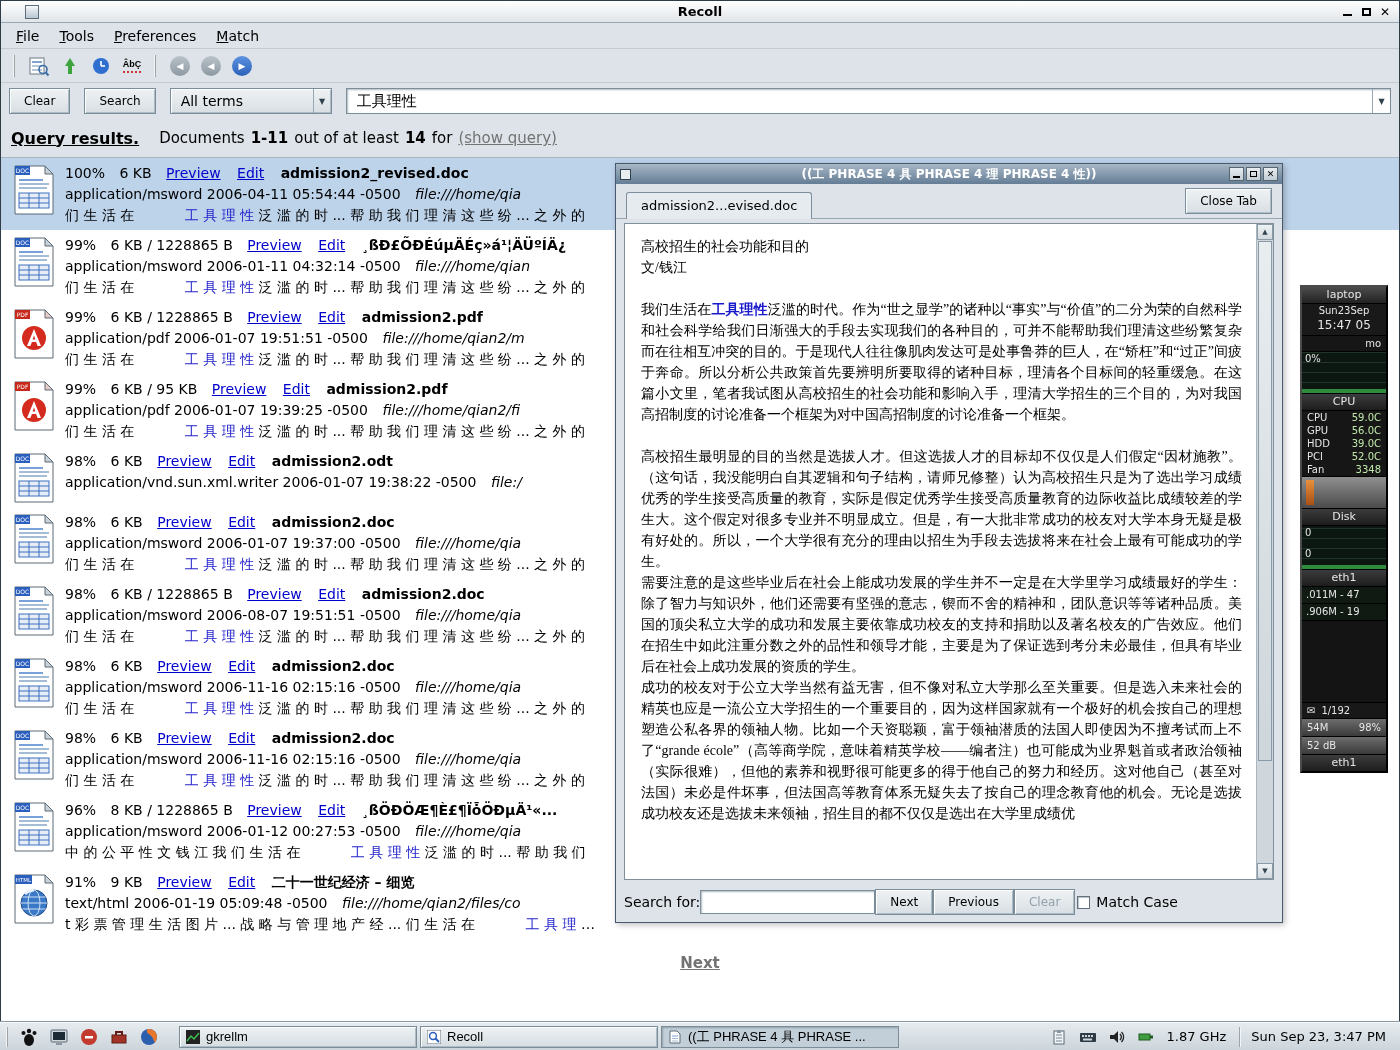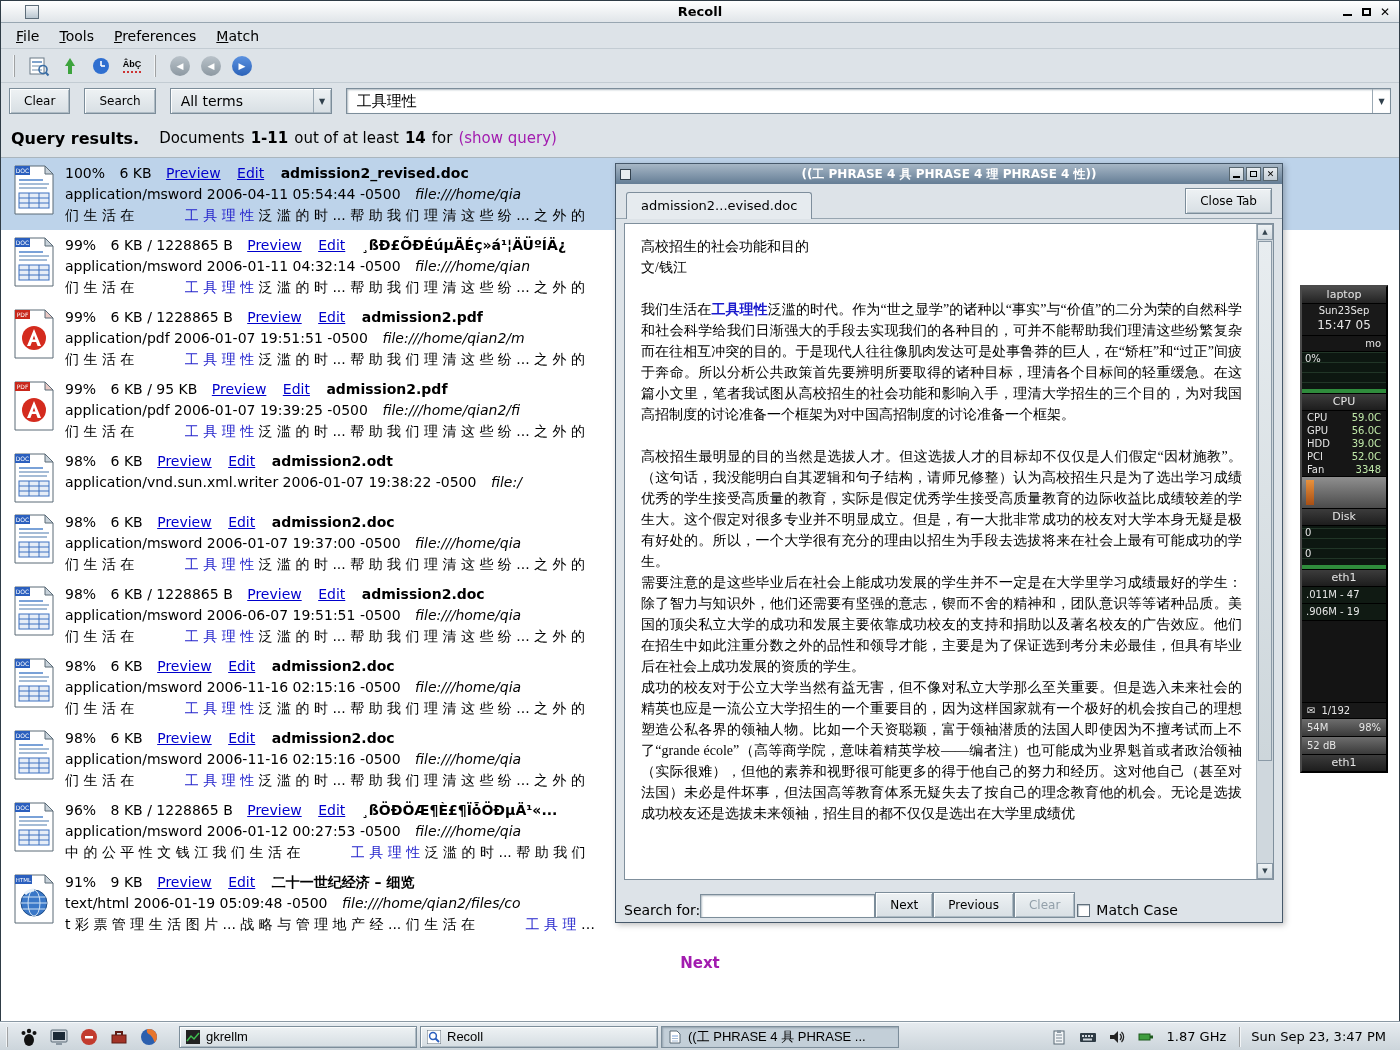--- a/index.html
+++ b/index.html
@@ -49,23 +49,23 @@
     border:1px solid #7c8d9a; box-shadow:inset 1px 1px 0 #fdfefe, inset -1px -1px 0 #aebbc4; }
   .combo .cval { padding:0 10px; font-size:14px; flex:1; }
   .combo .carr { width:18px; align-self:stretch; border-left:1px solid #9aa8b3;
     display:flex; align-items:center; justify-content:center; font-size:8px; color:#30404c; }
   .combo.mode { width:162px; }
   .combo.query { flex:1; background:#fff; box-shadow:inset 1px 1px 2px #aeb9c1; }
   .combo.query .cval { font-size:15px; }
 
   .results-header { height:38px; flex:0 0 38px; display:flex; align-items:center; padding-left:10px;
     font-size:15px; gap:6px; }
-  .results-header .qtitle { font-weight:bold; font-size:16px; margin-right:14px; }
+  .results-header .qtitle { font-weight:bold; font-size:16px; margin-right:14px;text-decoration:underline; }
   .bold { font-weight:bold; }
-  a.link { color:#a21caf; cursor:pointer; }
+  a.link { color:#737373; text-decoration:underline; cursor:pointer; }
 
   .results-area { flex:1; background:#fff; border-top:1px solid #aab5bd; overflow:hidden; }
   .rrow { display:flex; padding:5px 8px 4px 8px; }
   .rrow.selected { background:#bdd3ea; }
   .ficon { flex:0 0 56px; padding:2px 0 0 4px; }
   .fic { display:none; }
   .rrow.icon-doc .fic.doc { display:block; }
   .rrow.icon-pdf .fic.pdf { display:block; }
   .rrow.icon-html .fic.html { display:block; }
   .rbody { flex:1; font-size:14px; line-height:21px; min-width:0; white-space:nowrap; overflow:hidden; }
@@ -109,21 +109,21 @@
   .phl { color:#1a1acd; font-weight:bold; }
   .pscroll { position:absolute; top:0; bottom:0; right:0; width:17px; background:#cfd7dd;
     border-left:1px solid #aab5bd; }
   .ps-btn { position:absolute; left:0; right:0; height:16px; background:linear-gradient(#eef2f4,#d2dae0);
     border:1px solid #8b9aa7; display:flex; align-items:center; justify-content:center;
     font-size:7px; color:#34444f; }
   .ps-btn.up { top:0; } .ps-btn.down { bottom:0; }
   .ps-thumb { position:absolute; left:1px; right:1px; top:17px; height:520px;
     background:linear-gradient(#e8edf0,#cdd6db); border:1px solid #8b9aa7; }
 
-  .pfindrow { height:36px; flex:0 0 36px; display:flex; align-items:flex-end; padding:0 8px 4px 8px; 
+  .pfindrow { height:36px; flex:0 0 36px; display:flex; align-items:center; padding:0 8px 4px 8px; 
     font-size:14px; }
   .pfind-input { width:175px; height:24px; background:#fff; border:1px solid #7c8d9a;
     box-shadow:inset 1px 1px 2px #aeb9c1; font-family:inherit; font-size:14px; padding:0 4px; }
   .cb { width:13px; height:13px; background:#fff; border:1px solid #61707c;
     box-shadow:inset 1px 1px 1px #b7c1c8; display:inline-block; }
   .cbwrap { display:flex; align-items:center; gap:6px; margin-left:2px; }
 
   
   .gk { position:absolute; left:1300px; top:285px; width:88px; height:488px;
     background:#141414; border:2px outset #4a4a4a; color:#e6e6e6; font-size:11px;
@@ -502,21 +502,21 @@
       </div>
       <div class="rbody">
         <div class="line1">
           <span class="pct">98%</span>
           <span class="size">6 KB / 1228865 B</span>
           <a class="rlink">Preview</a>
           <a class="rlink">Edit</a>
           <span class="rtitle">admission2.doc</span>
         </div>
         <div class="meta">
-          <span>application/msword  2006-06-07 19:51:51 -0500</span>
+          <span>application/msword  2006-08-07 19:51:51 -0500</span>
           <span class="file">file:///home/qia</span>
         </div>
         <div class="snippet">
           <span>们 生 活 在 </span><span class="hl">工 具 理 性</span><span> 泛 滥 的 时 ... 帮 助 我 们 理 清 这 些 纷 ... 之 外 的</span>
         </div>
       </div>
     </div>
         <div class="rrow icon-doc">
       <div class="ficon">
         <svg class="fic doc" width="42" height="50" viewBox="0 0 42 50">

